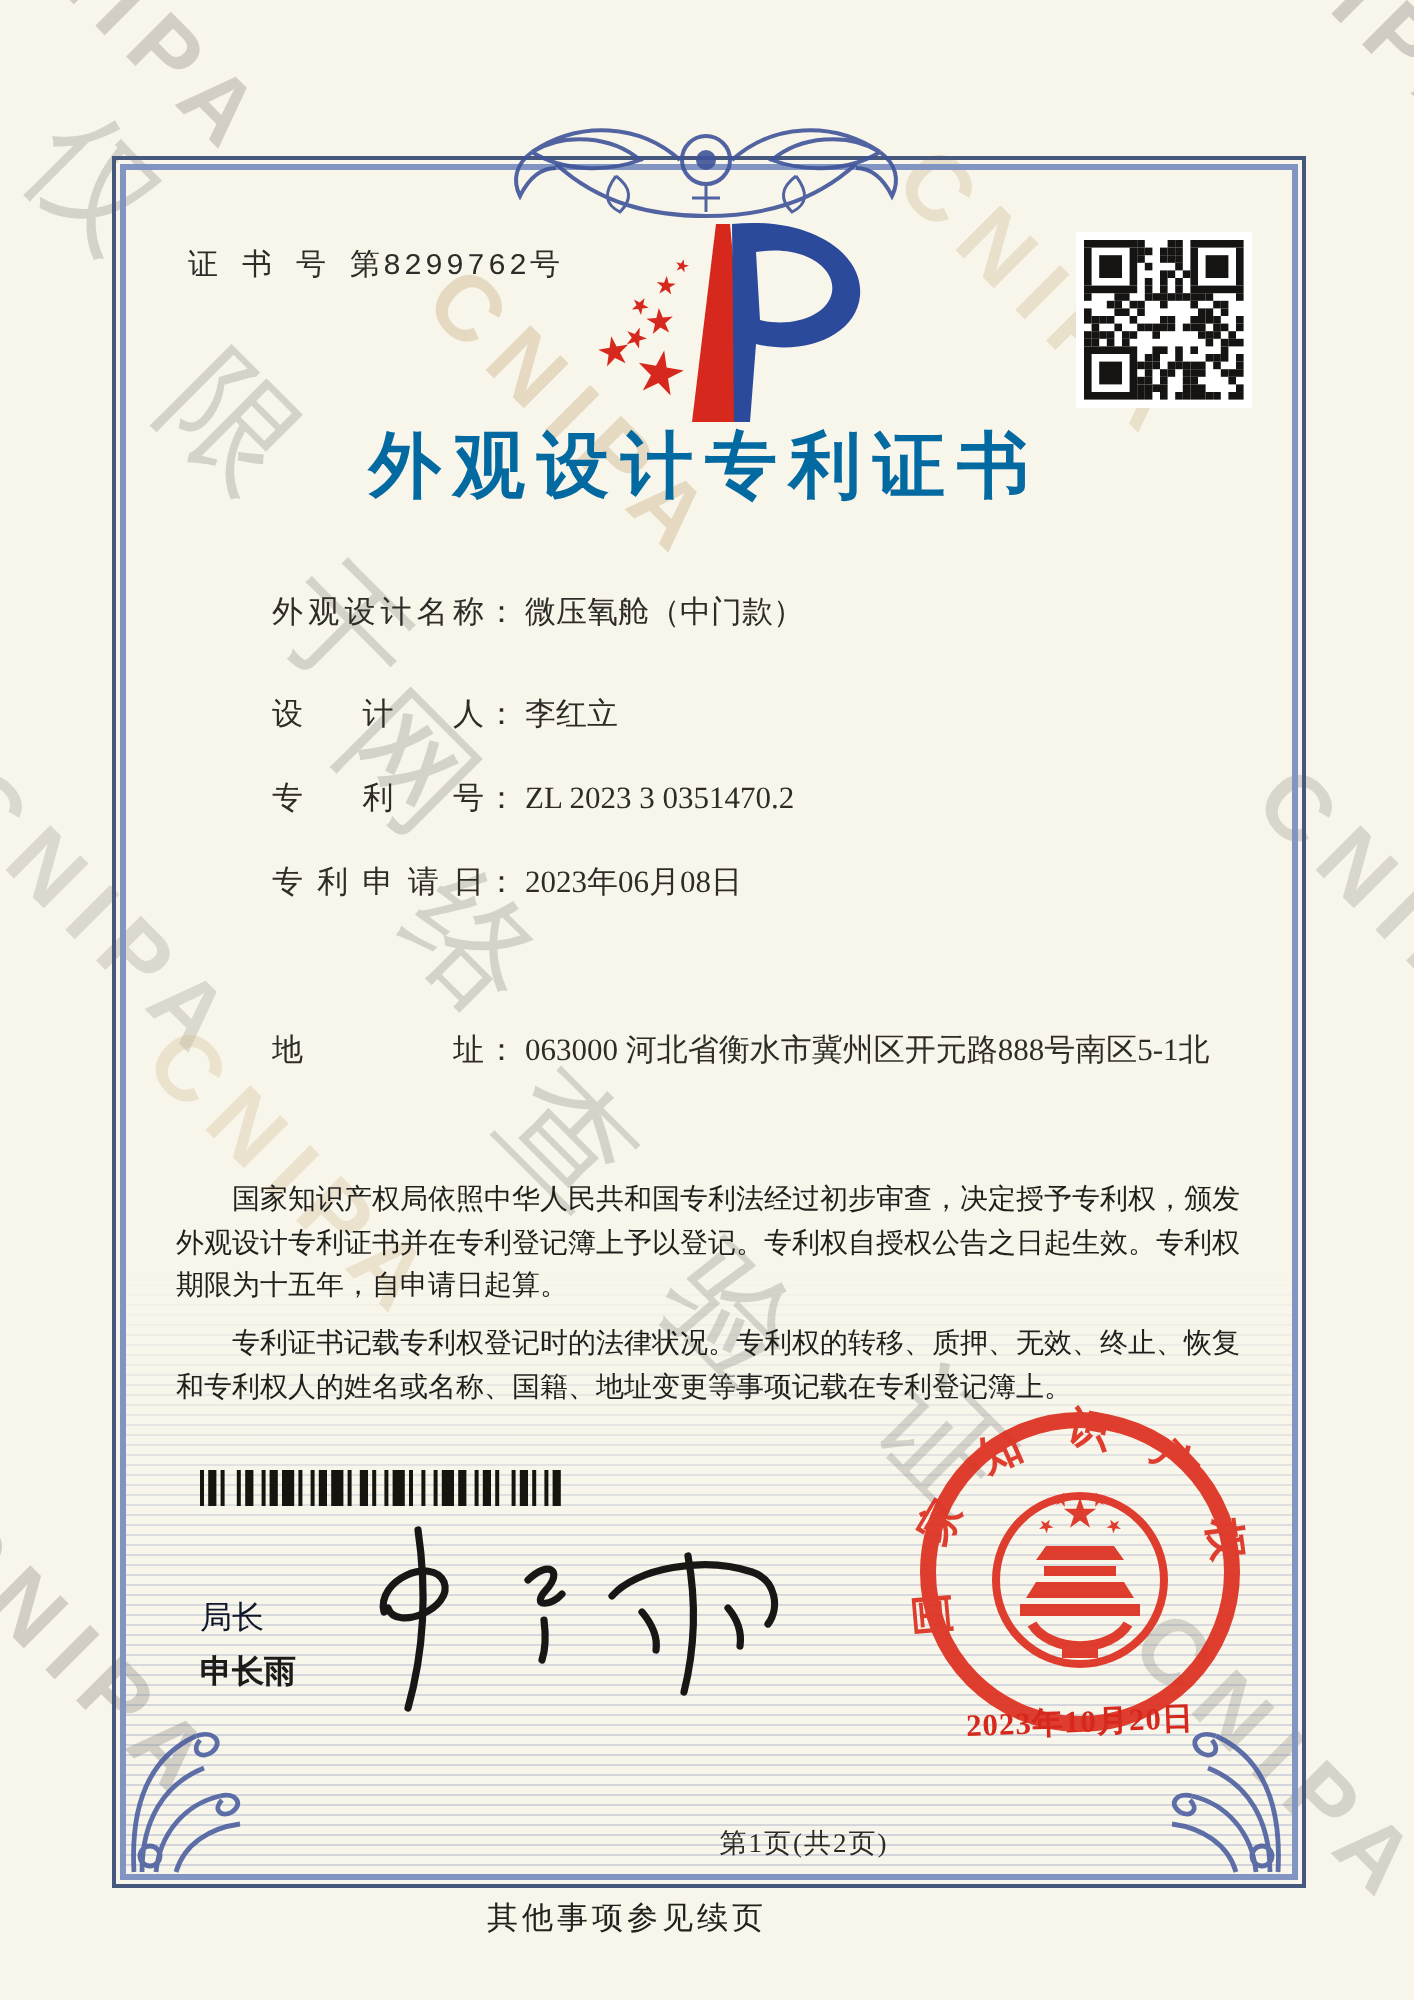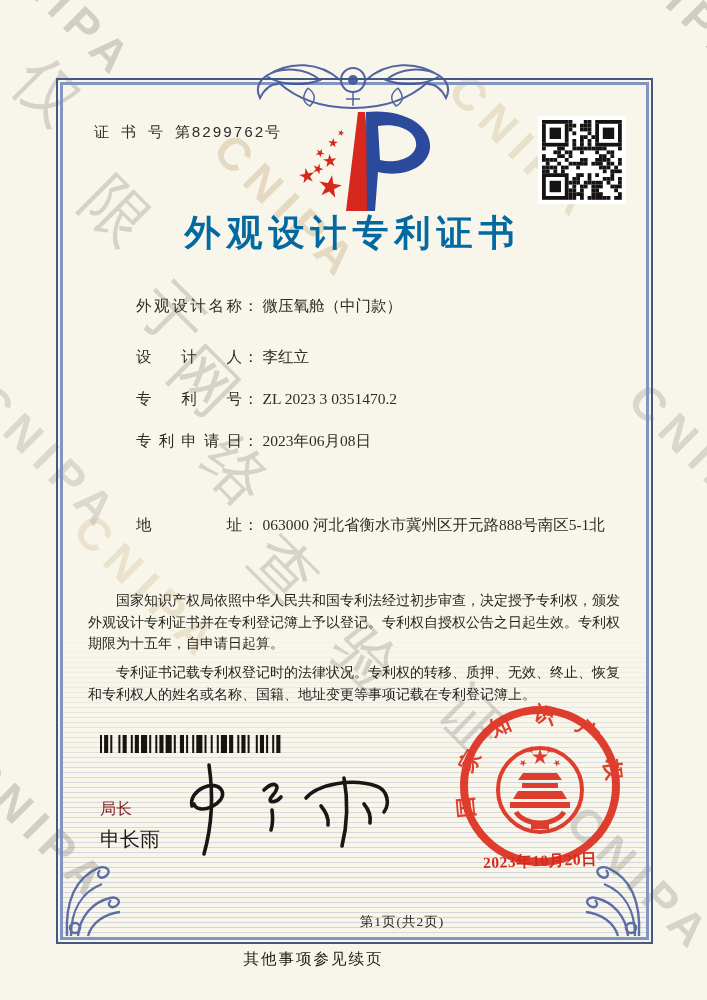--- a/index.html
+++ b/index.html
@@ -25,22 +25,22 @@
   .title{left:56px;top:209px;width:593px;text-align:center;font-size:36px;font-weight:600;
          letter-spacing:6px;color:#0369a1;white-space:nowrap;}
   .fields{left:88px;top:296px;width:545px;height:280px;font-size:15.5px;color:#2f2c28;margin-left:48px;}
   .frow{position:absolute;left:0;white-space:nowrap;}
   .flabel{display:inline-block;width:106px;text-align:justify;text-align-last:justify;vertical-align:top;}
   .flabel2{display:inline-block;width:92px;text-align:justify;text-align-last:justify;vertical-align:top;}
   .fcolon{display:inline-block;margin:0 4px 0 1px;}
   .fpair2{position:absolute;left:282px;top:0;}
   .paras{left:88px;top:590px;width:532px;font-size:14px;line-height:1.55;text-align:justify;color:#211f1b;}
   .paras p{margin:0 0 7px;text-indent:2em;}
-  .sigtitle{left:100px;top:799px;font-family:"Liberation Sans","DejaVu Sans",sans-serif;font-size:16px;color:#7f1d1d;}
-  .signame{left:100px;top:826px;font-family:"Liberation Sans","DejaVu Sans",sans-serif;font-size:20px;color:#1d1b19;}
+  .sigtitle{left:100px;top:799px;font-family:"Liberation Sans","DejaVu Sans",sans-serif;font-size:16px;color:#0f172a;}
+  .signame{left:100px;top:826px;font-family:"Liberation Sans","DejaVu Sans",sans-serif;font-size:16px;color:#1d1b19;font-weight:bold;}
   .sealdate{left:466px;top:851px;width:148px;text-align:center;color:#d6281c;font-size:15.5px;
             font-weight:600;transform:rotate(-2deg);letter-spacing:.5px;}
   .pageno{left:56px;top:913px;width:692px;text-align:center;font-size:13.5px;color:#2c2a26;letter-spacing:1px;}
   .note{left:0;top:949px;width:627px;text-align:center;font-size:15.5px;color:#23211d;letter-spacing:2px;}
 </style>
 </head>
 <body>
 
 <div class="page">
 

